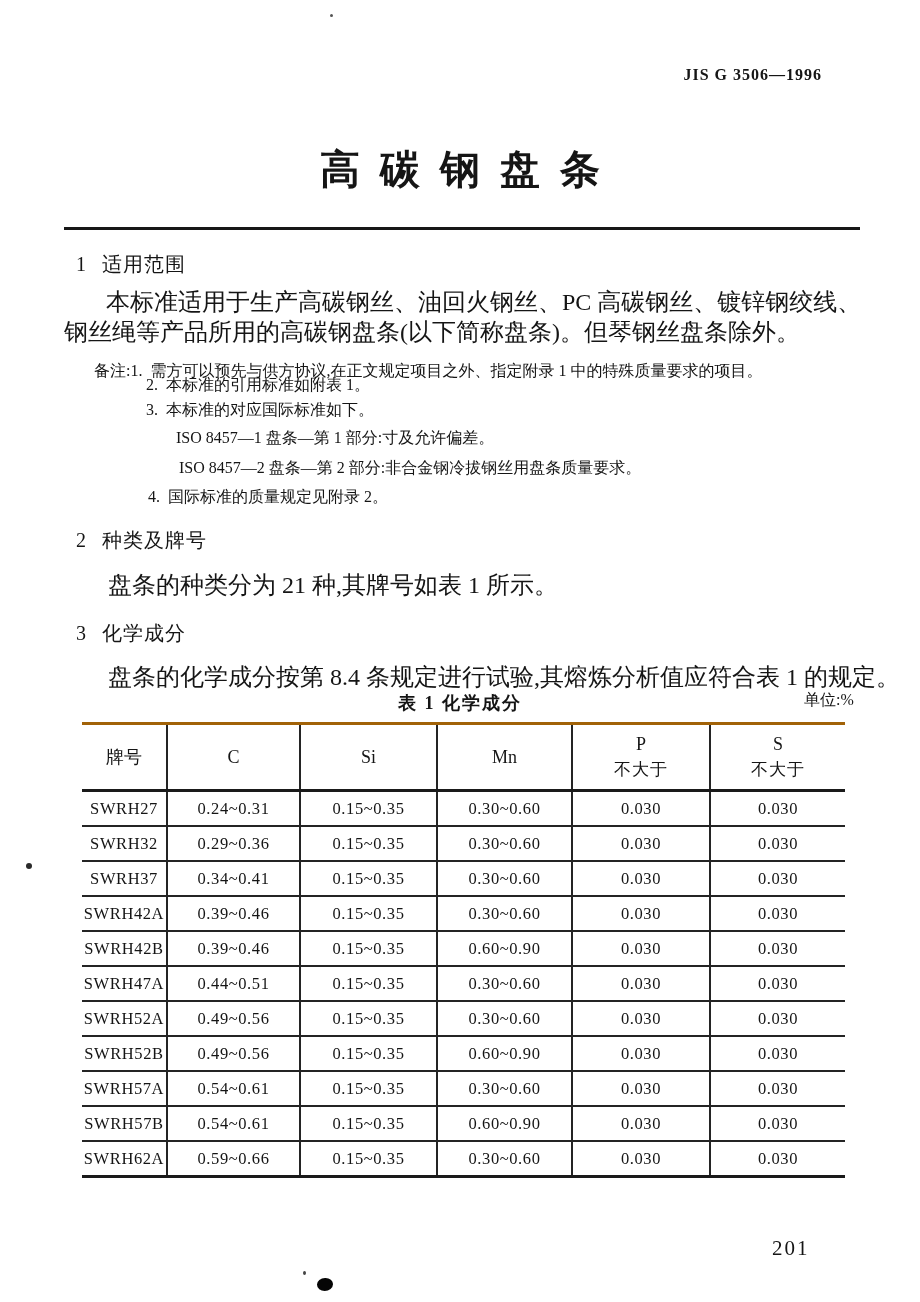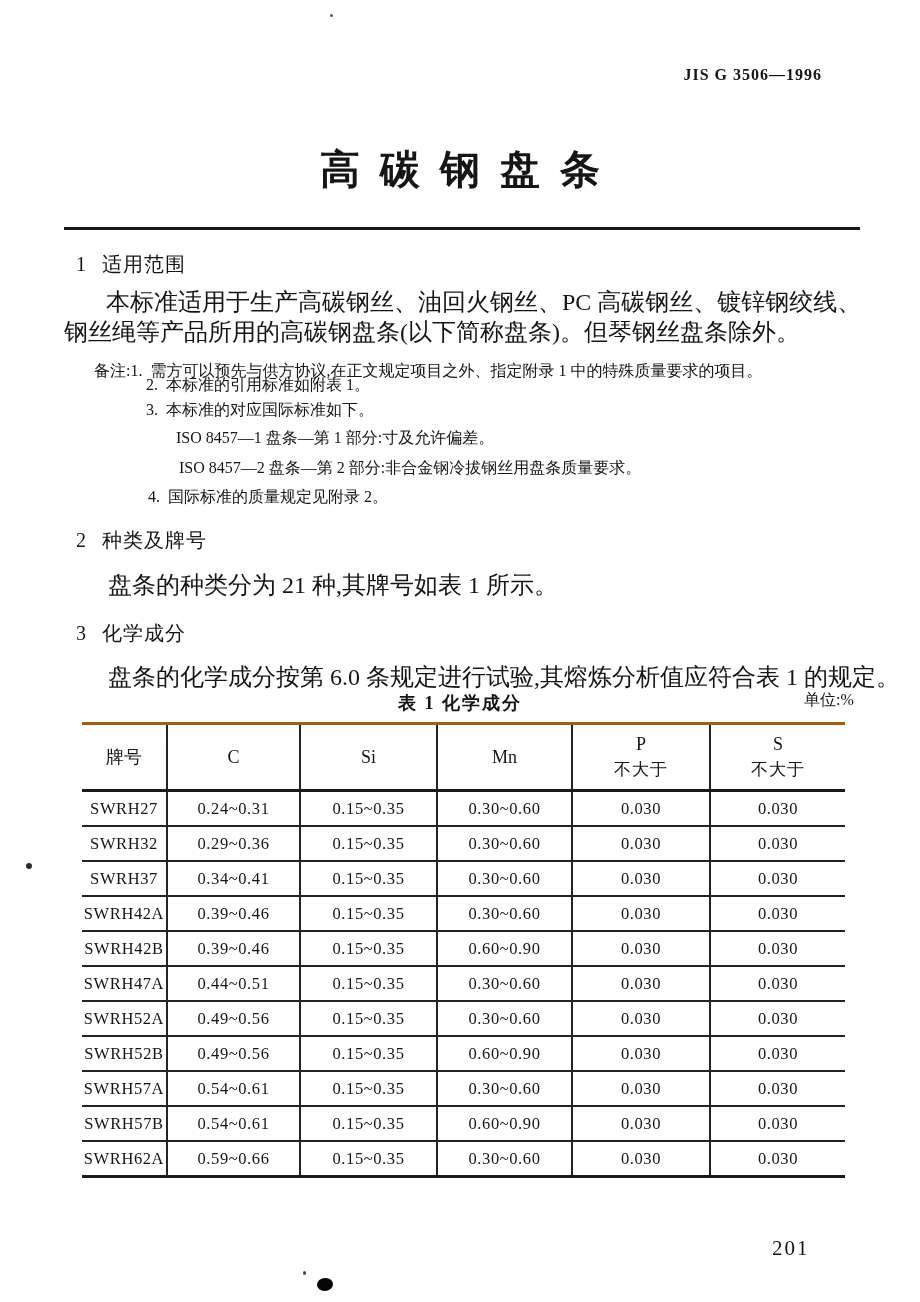--- a/index.html
+++ b/index.html
@@ -103,21 +103,21 @@
   </div>
 
   <div class="sec-heading" id="sec2-h">
     <span class="sec-num">2</span><span class="sec-title">种类及牌号</span>
   </div>
   <div class="body-par" id="sec2-body">盘条的种类分为 21 种,其牌号如表 1 所示。</div>
 
   <div class="sec-heading" id="sec3-h">
     <span class="sec-num">3</span><span class="sec-title">化学成分</span>
   </div>
-  <div class="body-par" id="sec3-body">盘条的化学成分按第 6.0 条规定进行试验,其熔炼分析值应符合表 1 的规定。</div>
+  <div class="body-par" id="sec3-body">盘条的化学成分按第 8.4 条规定进行试验,其熔炼分析值应符合表 1 的规定。</div>
 
   <div class="tbl-caption">表 1  化学成分</div>
   <div class="tbl-unit">单位:%</div>
 
   <table class="chem">
     <colgroup>
       <col style="width:85px">
         <col style="width:133px">
         <col style="width:137px">
       <col style="width:135px">

